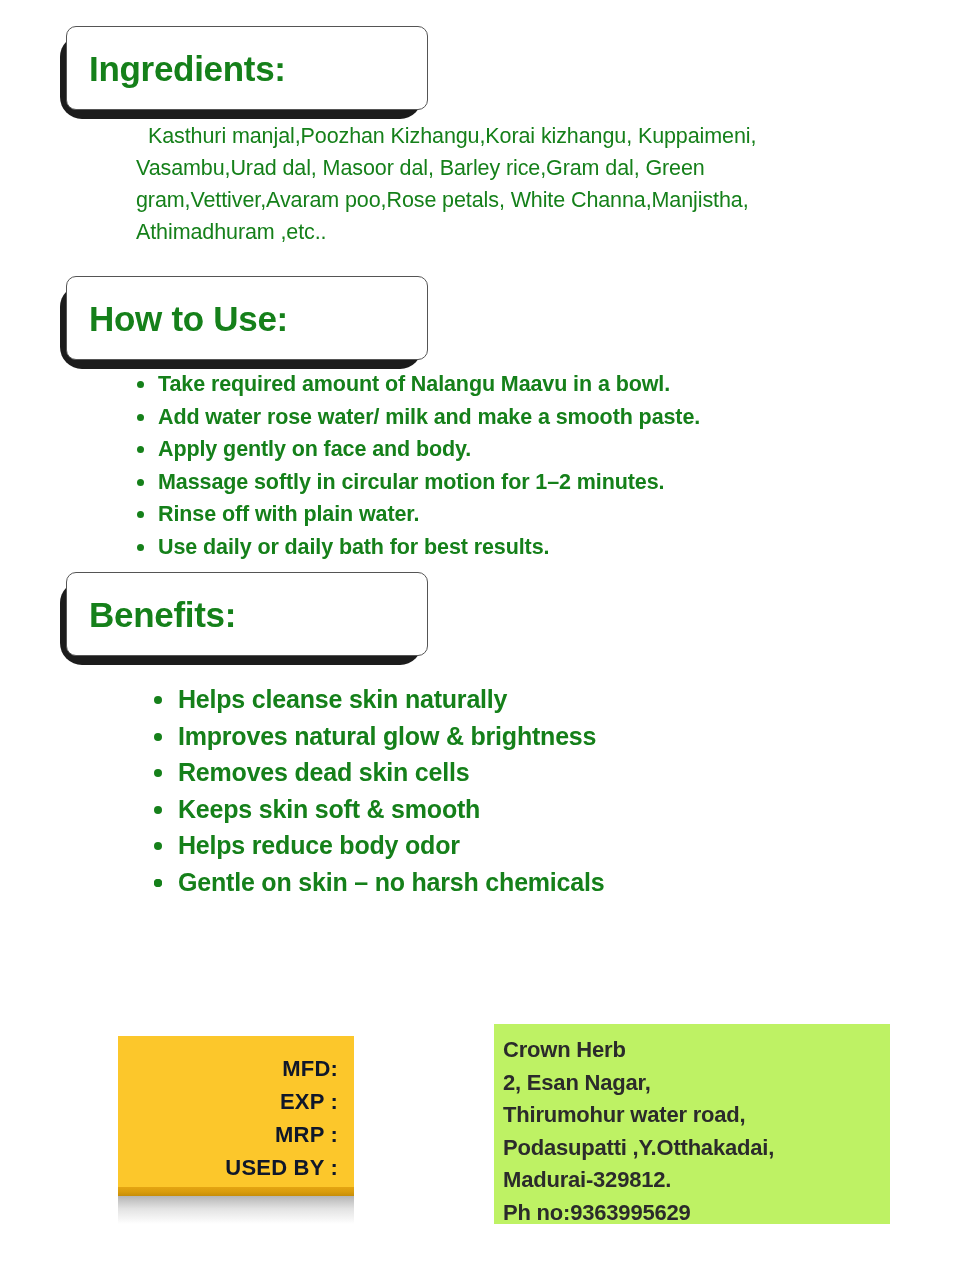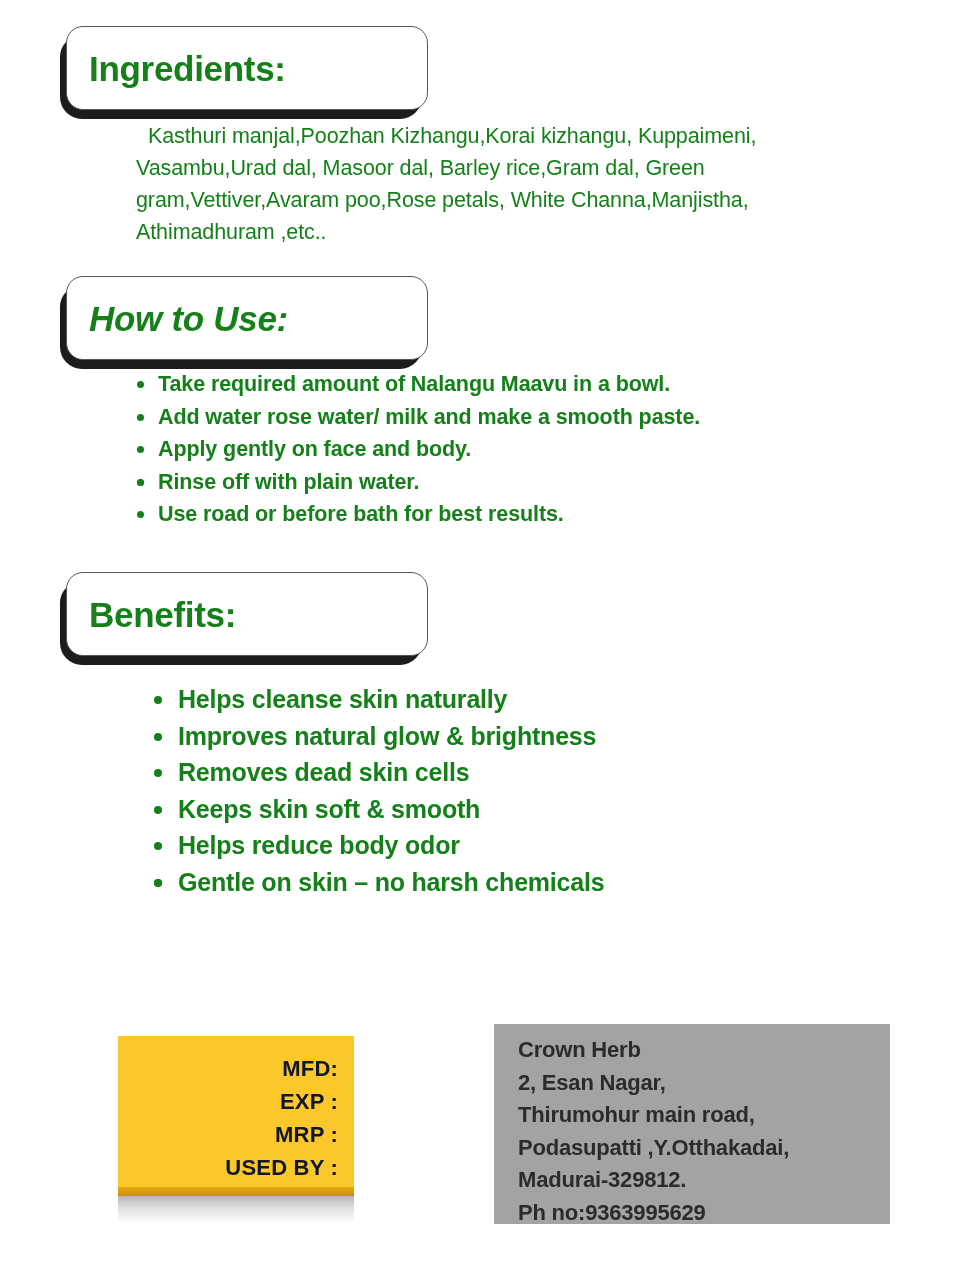--- a/index.html
+++ b/index.html
@@ -32,21 +32,21 @@
     border-radius: 22px;
   }
   .plaque .face {
     position: absolute;
     left: 0;
     top: 0;
     width: 100%;
     height: 100%;
     background: #ffffff;
     border: 1.5px solid #555555;
-    border-radius: 17px;
+    border-radius: 10px;
     box-sizing: border-box;
     display: flex;
     align-items: center;
   }
   .plaque .face span {
     display: block;
     padding-left: 22px;
     color: #15801a;
     font-size: 35px;
     font-weight: bold;
@@ -165,23 +165,23 @@
     letter-spacing: 0.2px;
   }
 
   
   #address-box {
     position: absolute;
     left: 494px;
     top: 1024px;
     width: 396px;
     height: 200px;
-    background: #a3a3a3;
+    background: #bef264;
     box-sizing: border-box;
-    padding: 10px 0 0 24px;
+    padding: 10px 0 0 9px;
   }
   #address-box .line {
     color: #2b2b2b;
     font-size: 22px;
     font-weight: bold;
     line-height: 32.5px;
     letter-spacing: -0.2px;
   }
 </style>
 </head>
@@ -189,34 +189,34 @@
 
 <div class="plaque" style="left:66px; top:26px;">
   <div class="shadow"></div>
   <div class="face">
     <span>Ingredients:</span>
   </div>
 </div>
 
 <div id="ingredients-text">Kasthuri manjal,Poozhan Kizhangu,Korai kizhangu, Kuppaimeni, Vasambu,Urad dal, Masoor dal, Barley rice,Gram dal, Green gram,Vettiver,Avaram poo,Rose petals, White Channa,Manjistha, Athimadhuram ,etc..</div>
 
-<div class="plaque" style="left:66px; top:276px;font-style:italic;">
+<div class="plaque" style="left:66px; top:276px;">
   <div class="shadow"></div>
   <div class="face">
     <span>How to Use:</span>
   </div>
 </div>
 
 <ul class="bullets" id="howto-list">
   <li><span class="dot"></span><span>Take required amount of Nalangu Maavu in a bowl.</span></li>
   <li><span class="dot"></span><span>Add water rose water/ milk and make a smooth paste.</span></li>
   <li><span class="dot"></span><span>Apply gently on face and body.</span></li>
-  <li><span class="dot"></span></li>
+  <li><span class="dot"></span><span>Massage softly in circular motion for 1–2 minutes.</span></li>
   <li><span class="dot"></span><span>Rinse off with plain water.</span></li>
-  <li><span class="dot"></span><span>Use road or before bath for best results.</span></li>
+  <li><span class="dot"></span><span>Use daily or daily bath for best results.</span></li>
 </ul>
 
 <div class="plaque" style="left:66px; top:572px;">
   <div class="shadow"></div>
   <div class="face">
     <span>Benefits:</span>
   </div>
 </div>
 
 <ul class="bullets" id="benefits-list">
@@ -236,17 +236,17 @@
     <div class="line">MRP :</div>
     <div class="line">USED BY :</div>
   </div>
   <div class="card-strip"></div>
   <div class="card-shade"></div>
 </div>
 
 <div id="address-box">
   <div class="line">Crown Herb</div>
   <div class="line">2, Esan Nagar,</div>
-  <div class="line">Thirumohur main road,</div>
+  <div class="line">Thirumohur water road,</div>
   <div class="line">Podasupatti ,Y.Otthakadai,</div>
   <div class="line">Madurai-329812.</div>
   <div class="line">Ph no:9363995629</div>
 </div>
 
 </body></html>

